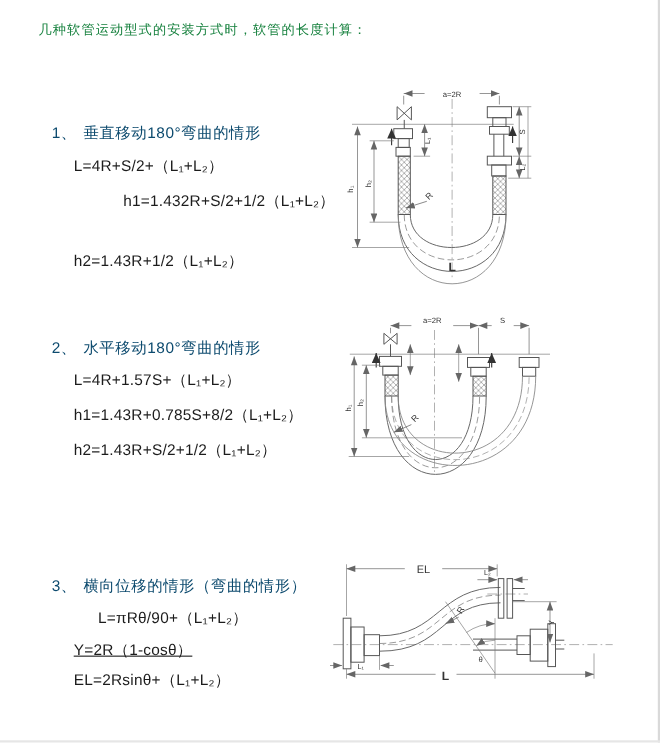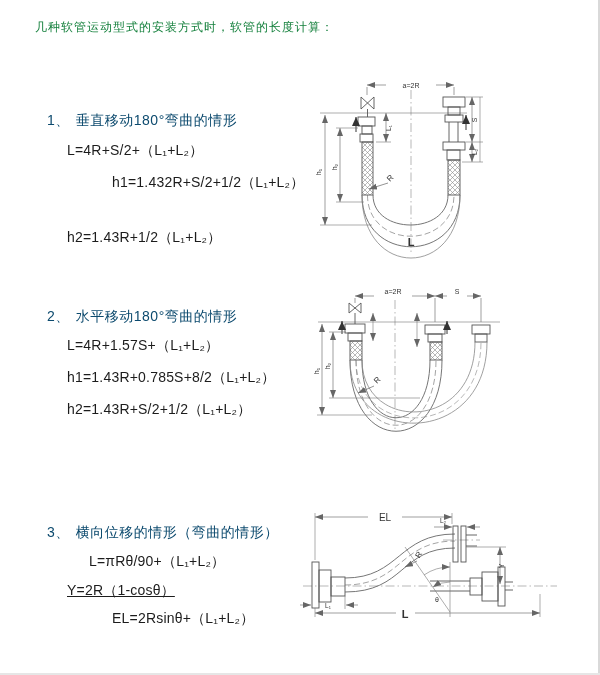--- a/index.html
+++ b/index.html
@@ -34,21 +34,21 @@
 </div>
 <div class="abs formula" style="left:67px;top:337px;">L=4R+1.57S+（L₁+L₂）</div>
 <div class="abs formula" style="left:67px;top:369px;">h1=1.43R+0.785S+8/2（L₁+L₂）</div>
 <div class="abs formula" style="left:67px;top:401px;">h2=1.43R+S/2+1/2（L₁+L₂）</div>
 
 <div class="abs sec-head" style="left:47px;top:524px;">
   <span class="sec-num">3、</span><span>横向位移的情形（弯曲的情形）</span>
 </div>
 <div class="abs formula" style="left:67px;top:553px;margin-left:22px;">L=πRθ/90+（L₁+L₂）</div>
 <div class="abs formula" style="left:67px;top:582px;text-decoration:underline;">Y=2R（1-cosθ）</div>
-<div class="abs formula" style="left:67px;top:610px;margin-left:45px;">EL=2Rsinθ+（L₁+L₂）</div>
+<div class="abs formula" style="left:67px;top:610px;">EL=2Rsinθ+（L₁+L₂）</div>
 
 <svg class="abs" style="left:0;top:0;" width="600" height="675" viewBox="0 0 600 675">
   <defs>
     <marker id="aE" markerWidth="9" markerHeight="8" refX="8" refY="3" orient="auto" markerUnits="userSpaceOnUse">
       <path d="M0,0 L8,3 L0,6 Z" fill="#666"></path>
     </marker>
     <marker id="aS" markerWidth="9" markerHeight="8" refX="0" refY="3" orient="auto" markerUnits="userSpaceOnUse">
       <path d="M8,0 L0,3 L8,6 Z" fill="#666"></path>
     </marker>
     <marker id="aEb" markerWidth="11" markerHeight="10" refX="9" refY="4" orient="auto" markerUnits="userSpaceOnUse">

